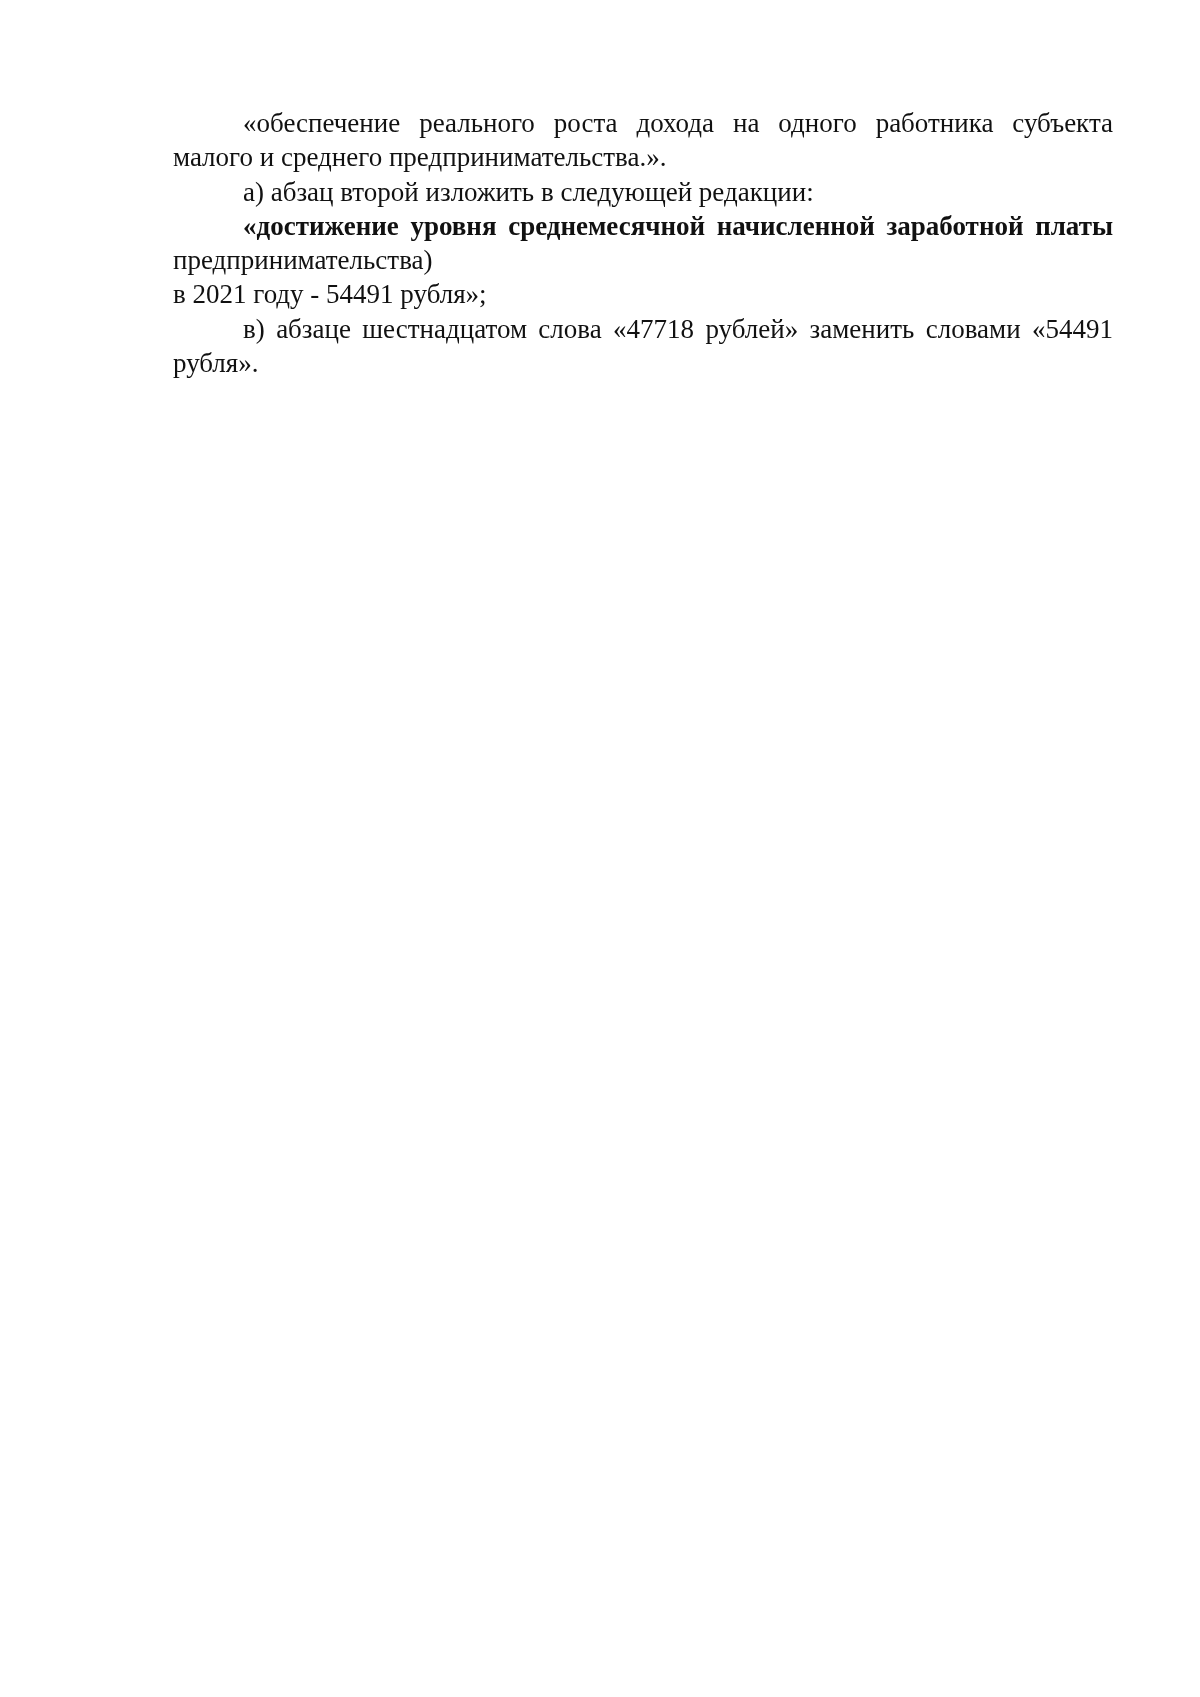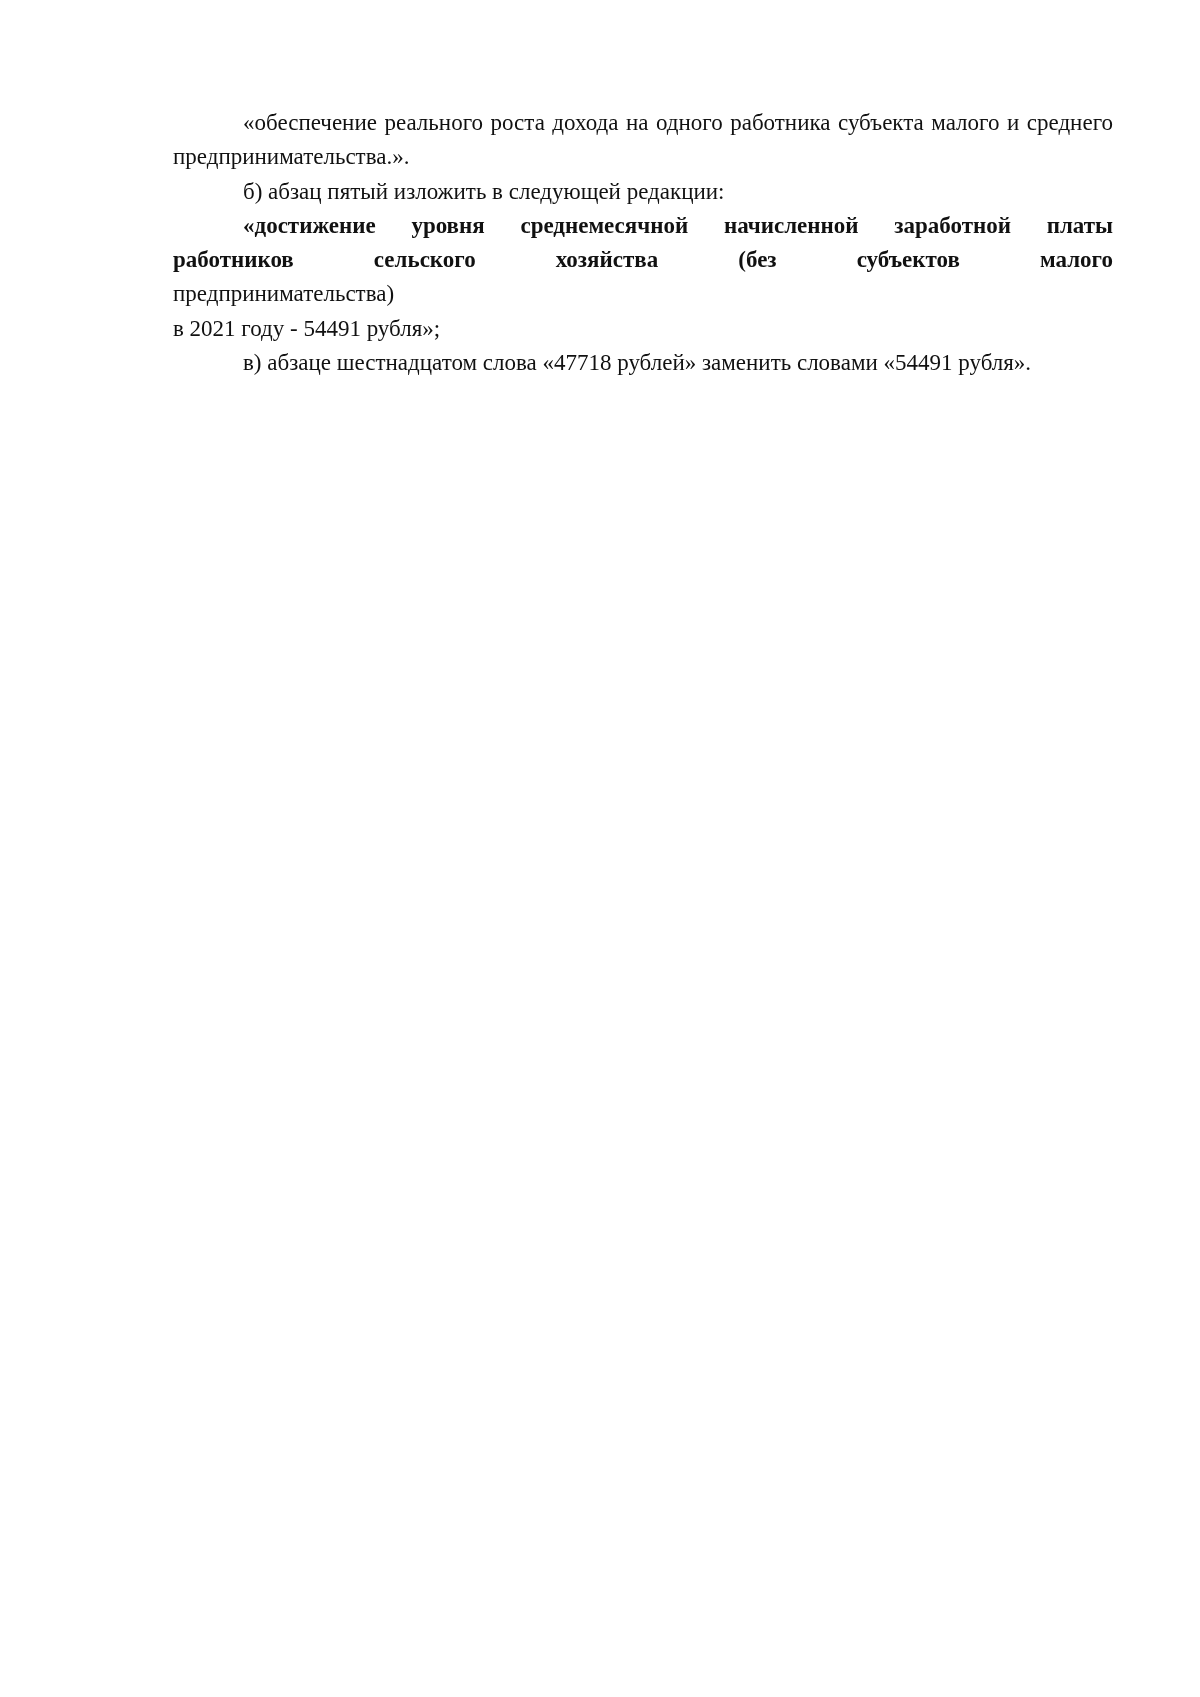--- a/index.html
+++ b/index.html
@@ -12,21 +12,21 @@
       height: 1697px;
       position: relative;
       overflow: hidden;
     }
     .page {
       position: absolute;
       left: 173px;
       top: 106px;
       width: 940px;
       font-family: "Liberation Serif", "DejaVu Serif", serif;
-      font-size: 23px;
+      font-size: 27px;
       line-height: 34.3px;
       color: #111111;
     }
     .p {
       margin: 0;
       padding: 0;
       text-align: justify;
     }
     .indent {
       text-indent: 70px;
@@ -37,19 +37,18 @@
     }
     .noindent {
       text-indent: 0;
     }
   </style>
 </head>
 <body>
 
 <div class="page">
   <p class="p indent">«обеспечение реального роста дохода на одного работника субъекта малого и среднего предпринимательства.».</p>
-  <p class="p indent">б) абзац пятый изложить в следующей редакции:</p>
+  <p class="p indent">а) абзац второй изложить в следующей редакции:</p>
   <p class="p indent force-justify">«достижение уровня среднемесячной начисленной заработной платы</p>
-  <p class="p noindent force-justify">работников сельского хозяйства (без субъектов малого</p>
   <p class="p noindent">предпринимательства)</p>
   <p class="p noindent">в 2021 году - 54491 рубля»;</p>
   <p class="p indent">в) абзаце шестнадцатом слова «47718 рублей» заменить словами «54491 рубля».</p>
 </div>
 
 </body></html>

